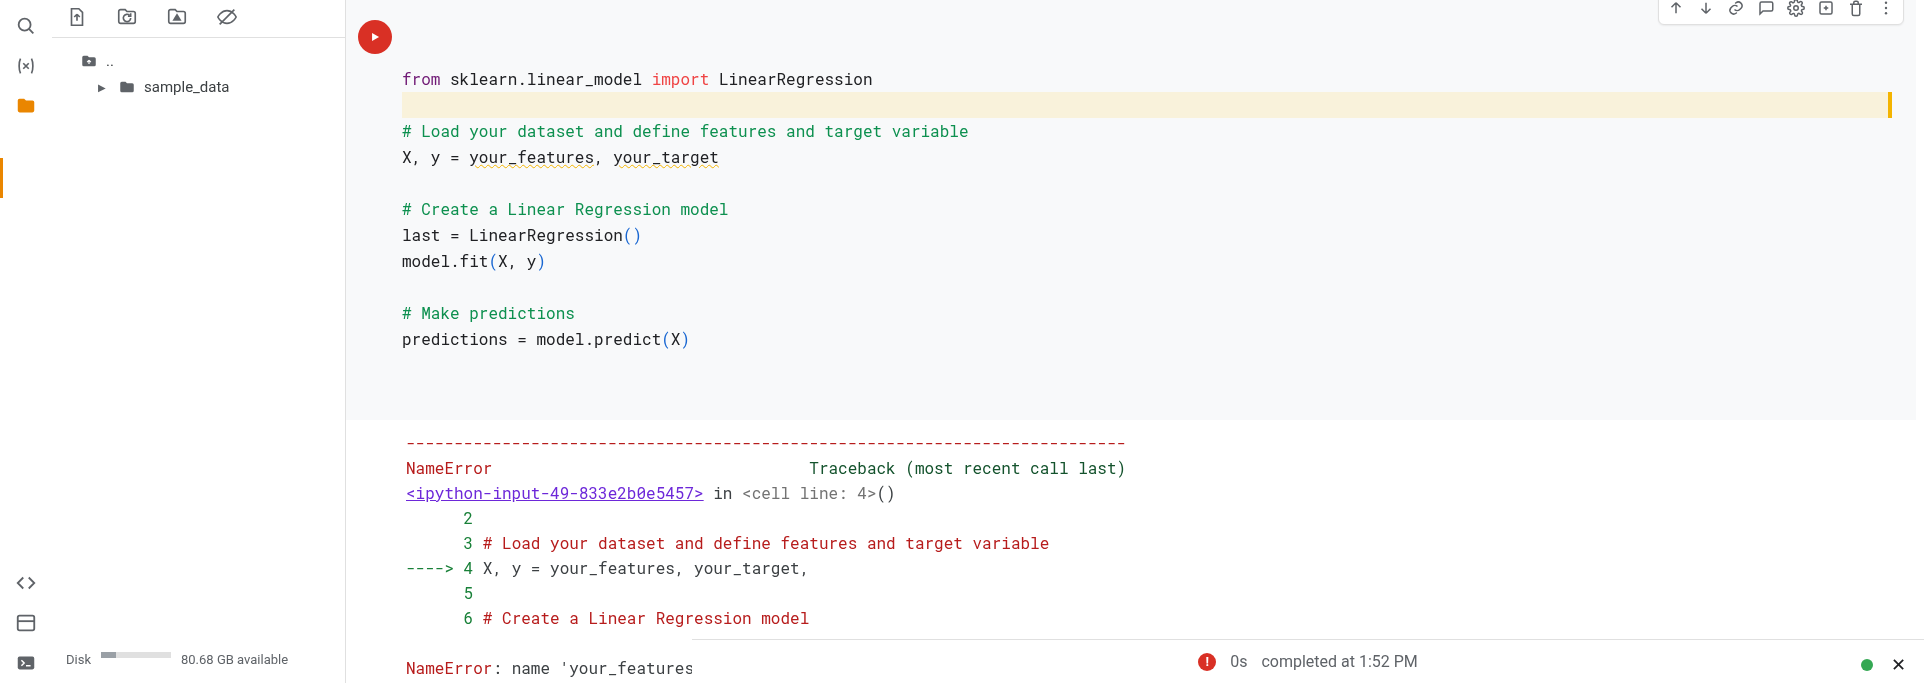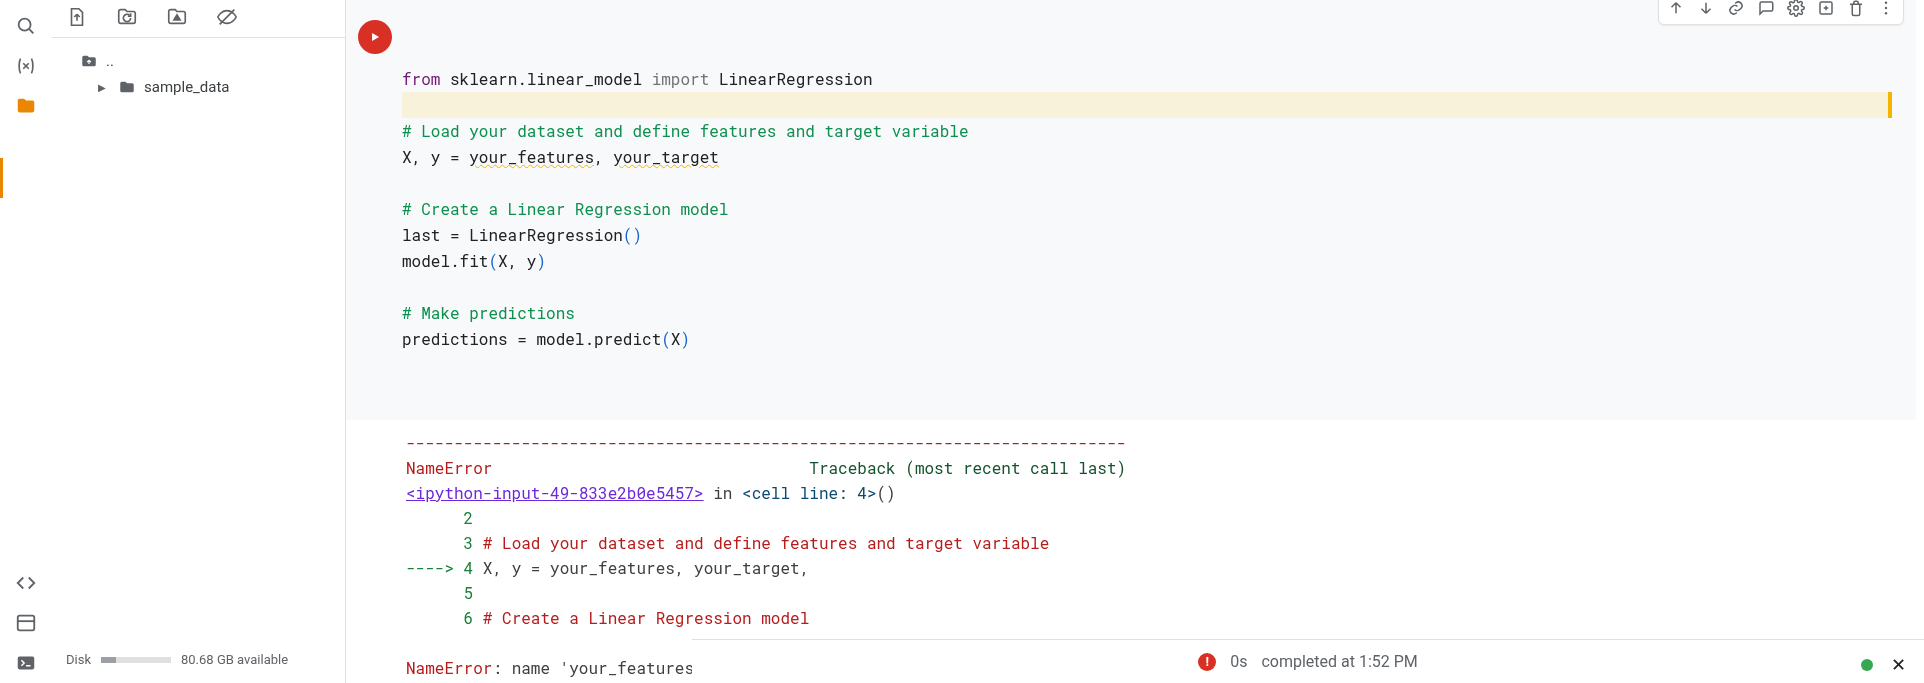--- a/index.html
+++ b/index.html
@@ -59,21 +59,21 @@
   .tree-row {
     display: flex; align-items: center; gap: 8px;
     padding: 4px 10px 4px 28px;
     cursor: pointer;
   }
   .tree-row.depth1 { padding-left: 46px; }
   .tree-row svg { width: 18px; height: 18px; color: #5f6368; flex-shrink: 0; }
   .tree-row .chevron { width: 12px; color: #5f6368; font-size: 10px; }
   .disk-bar {
     padding: 10px 14px 16px 14px;
-    display: flex; align-items: center; gap: 10px;
+    display: flex; gap: 10px;
     font-size: 13px; color: #5f6368;
   }
   .disk-meter {
     width: 70px; height: 6px; background: #e0e0e0; position: relative;
   }
   .disk-meter::before {
     content: ""; position: absolute; left: 0; top: 0; bottom: 0;
     width: 22%; background: #9aa0a6;
   }
 
@@ -118,21 +118,21 @@
     flex: 1;
     font-family: "Roboto Mono", Menlo, Consolas, monospace;
     font-size: 16px;
     line-height: 26px;
     color: #202124;
     white-space: pre;
     padding-right: 12px;
     position: relative;
   }
   .code-area .kw  { color: #701a75; }
-  .code-area .imp { color: #737373; text-align: right; }
+  .code-area .imp { color: #ef4444; text-align: right; }
   .code-area .cm  { color: #0d904f; }
   .code-area .pn  { color: #1967d2; }
   .code-area .wavy {
     text-decoration: underline wavy #f4b400;
     text-decoration-thickness: 1px;
   }
   .line-hl {
     position: absolute;
     left: 0; right: 18px;
     top: 78px;
@@ -146,21 +146,21 @@
     font-family: "Roboto Mono", Menlo, Consolas, monospace;
     font-size: 16px;
     line-height: 25px;
     white-space: pre;
     padding: 10px 0 10px 60px;
   }
   .output .dash { color: #b71c1c; }
   .output .err  { color: #b71c1c; }
   .output .tb   { color: #14532d; }
   .output .link { color: #6d28d9; text-decoration: underline; }
-  .output .cell-ref { color: #0c4a6e; }
+  .output .cell-ref { color: #737373; }
   .output .ln   { color: #188038; }
   .output .arrow { color: #188038; }
   .output .src  { color: #b71c1c; }
 
   
   .status-bar {
     border-top: 1px solid #e0e0e0;
     height: 44px;
     display: flex; align-items: center; justify-content: center;
     gap: 14px;

